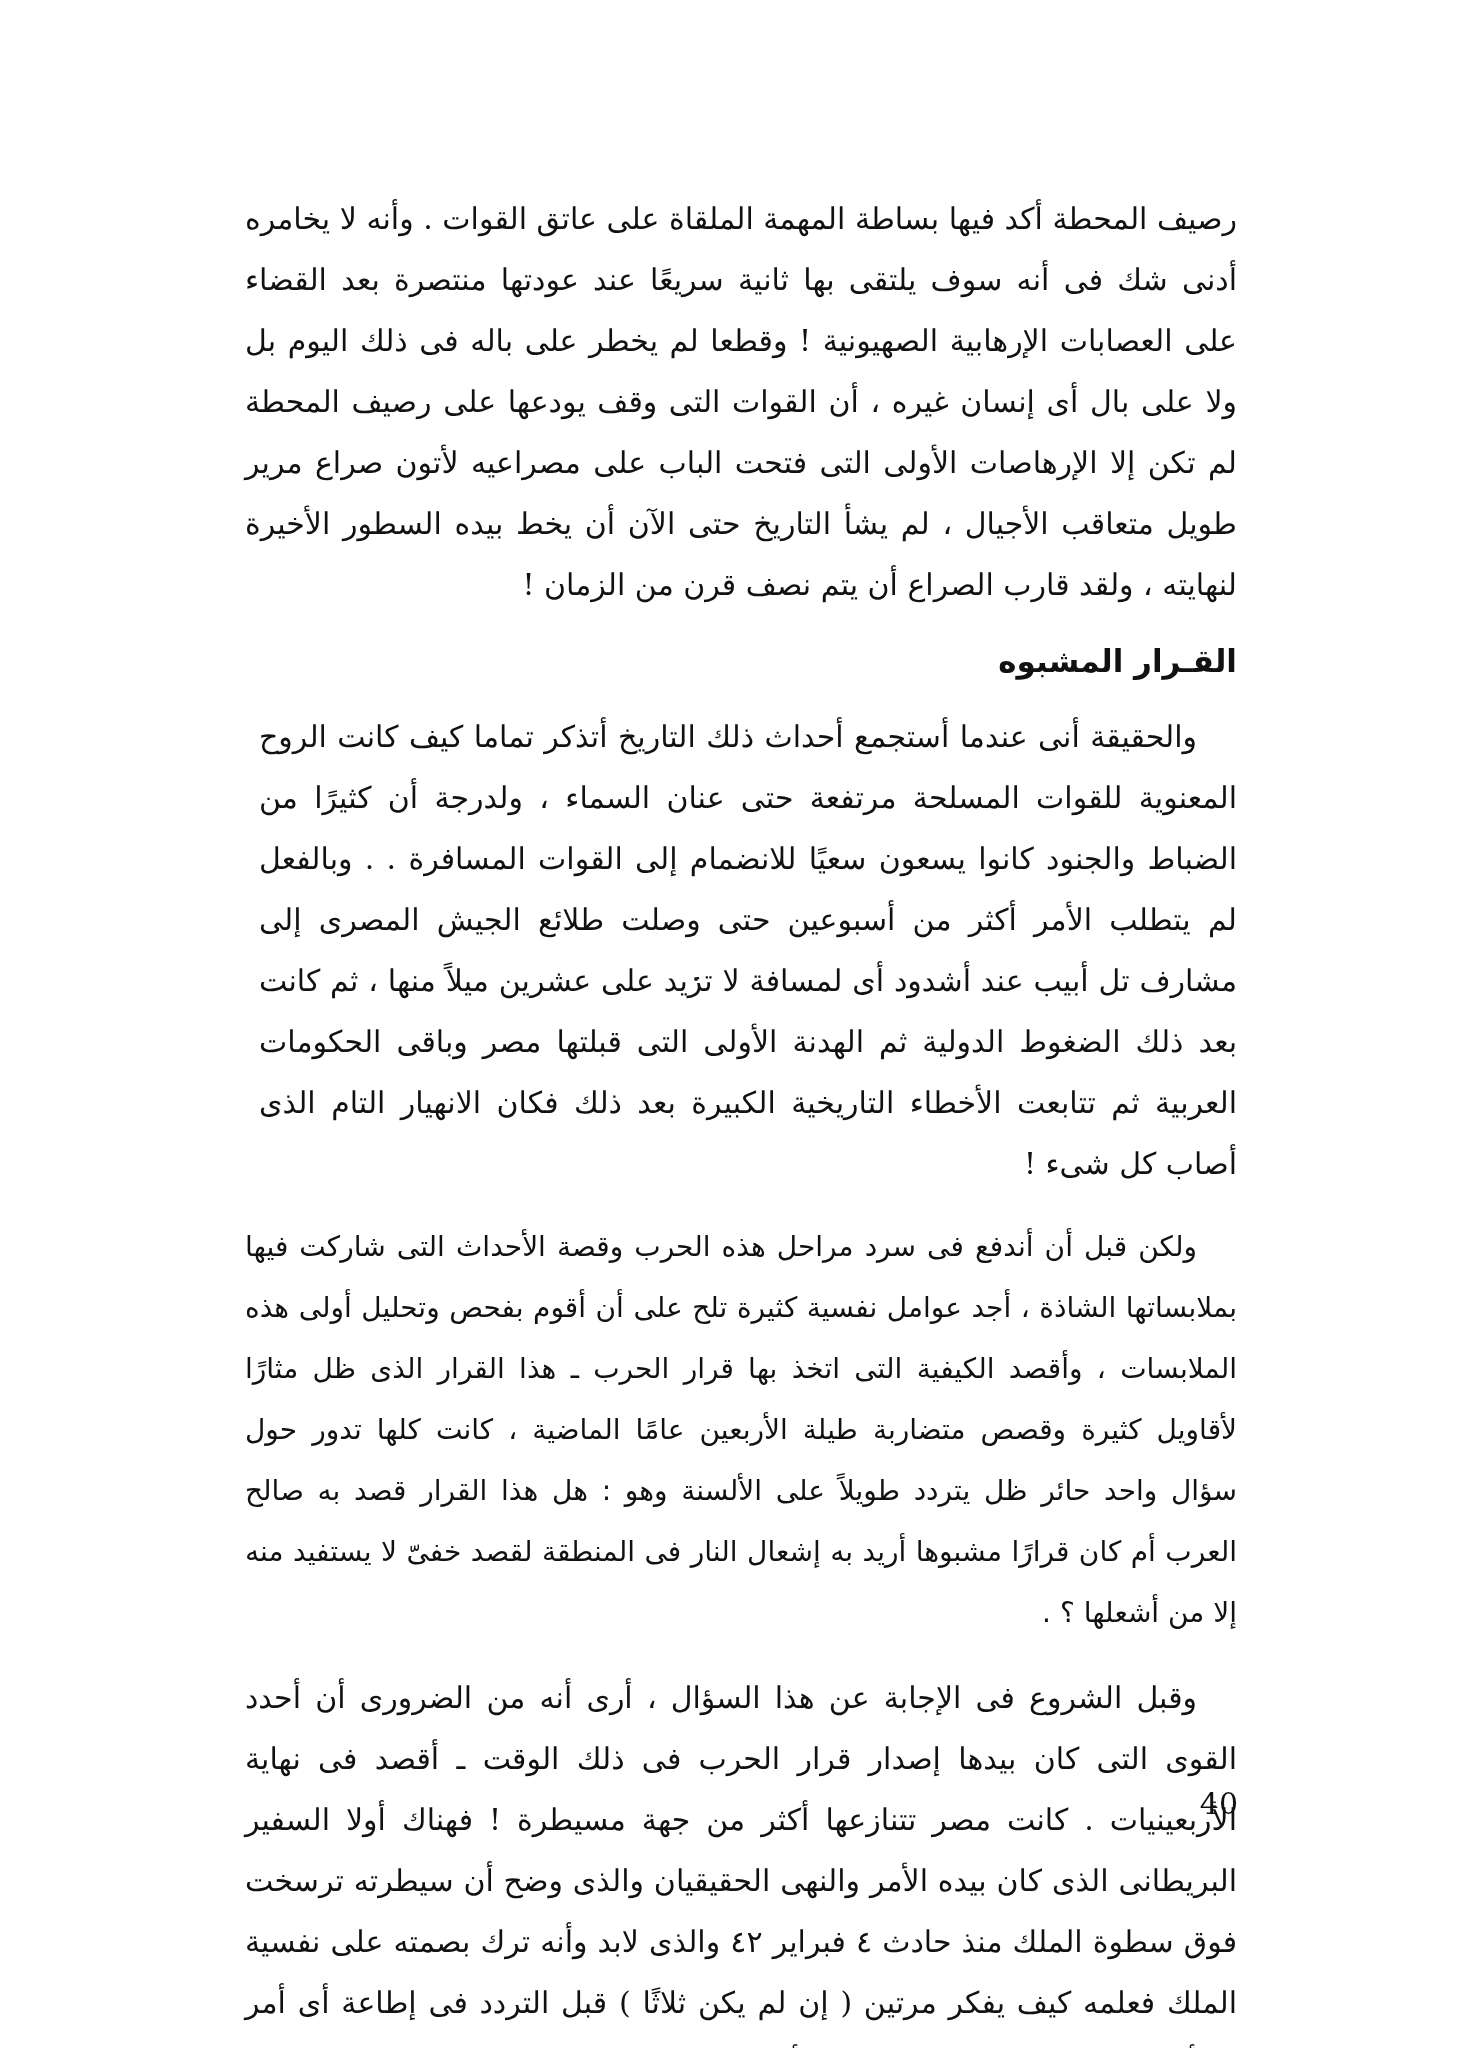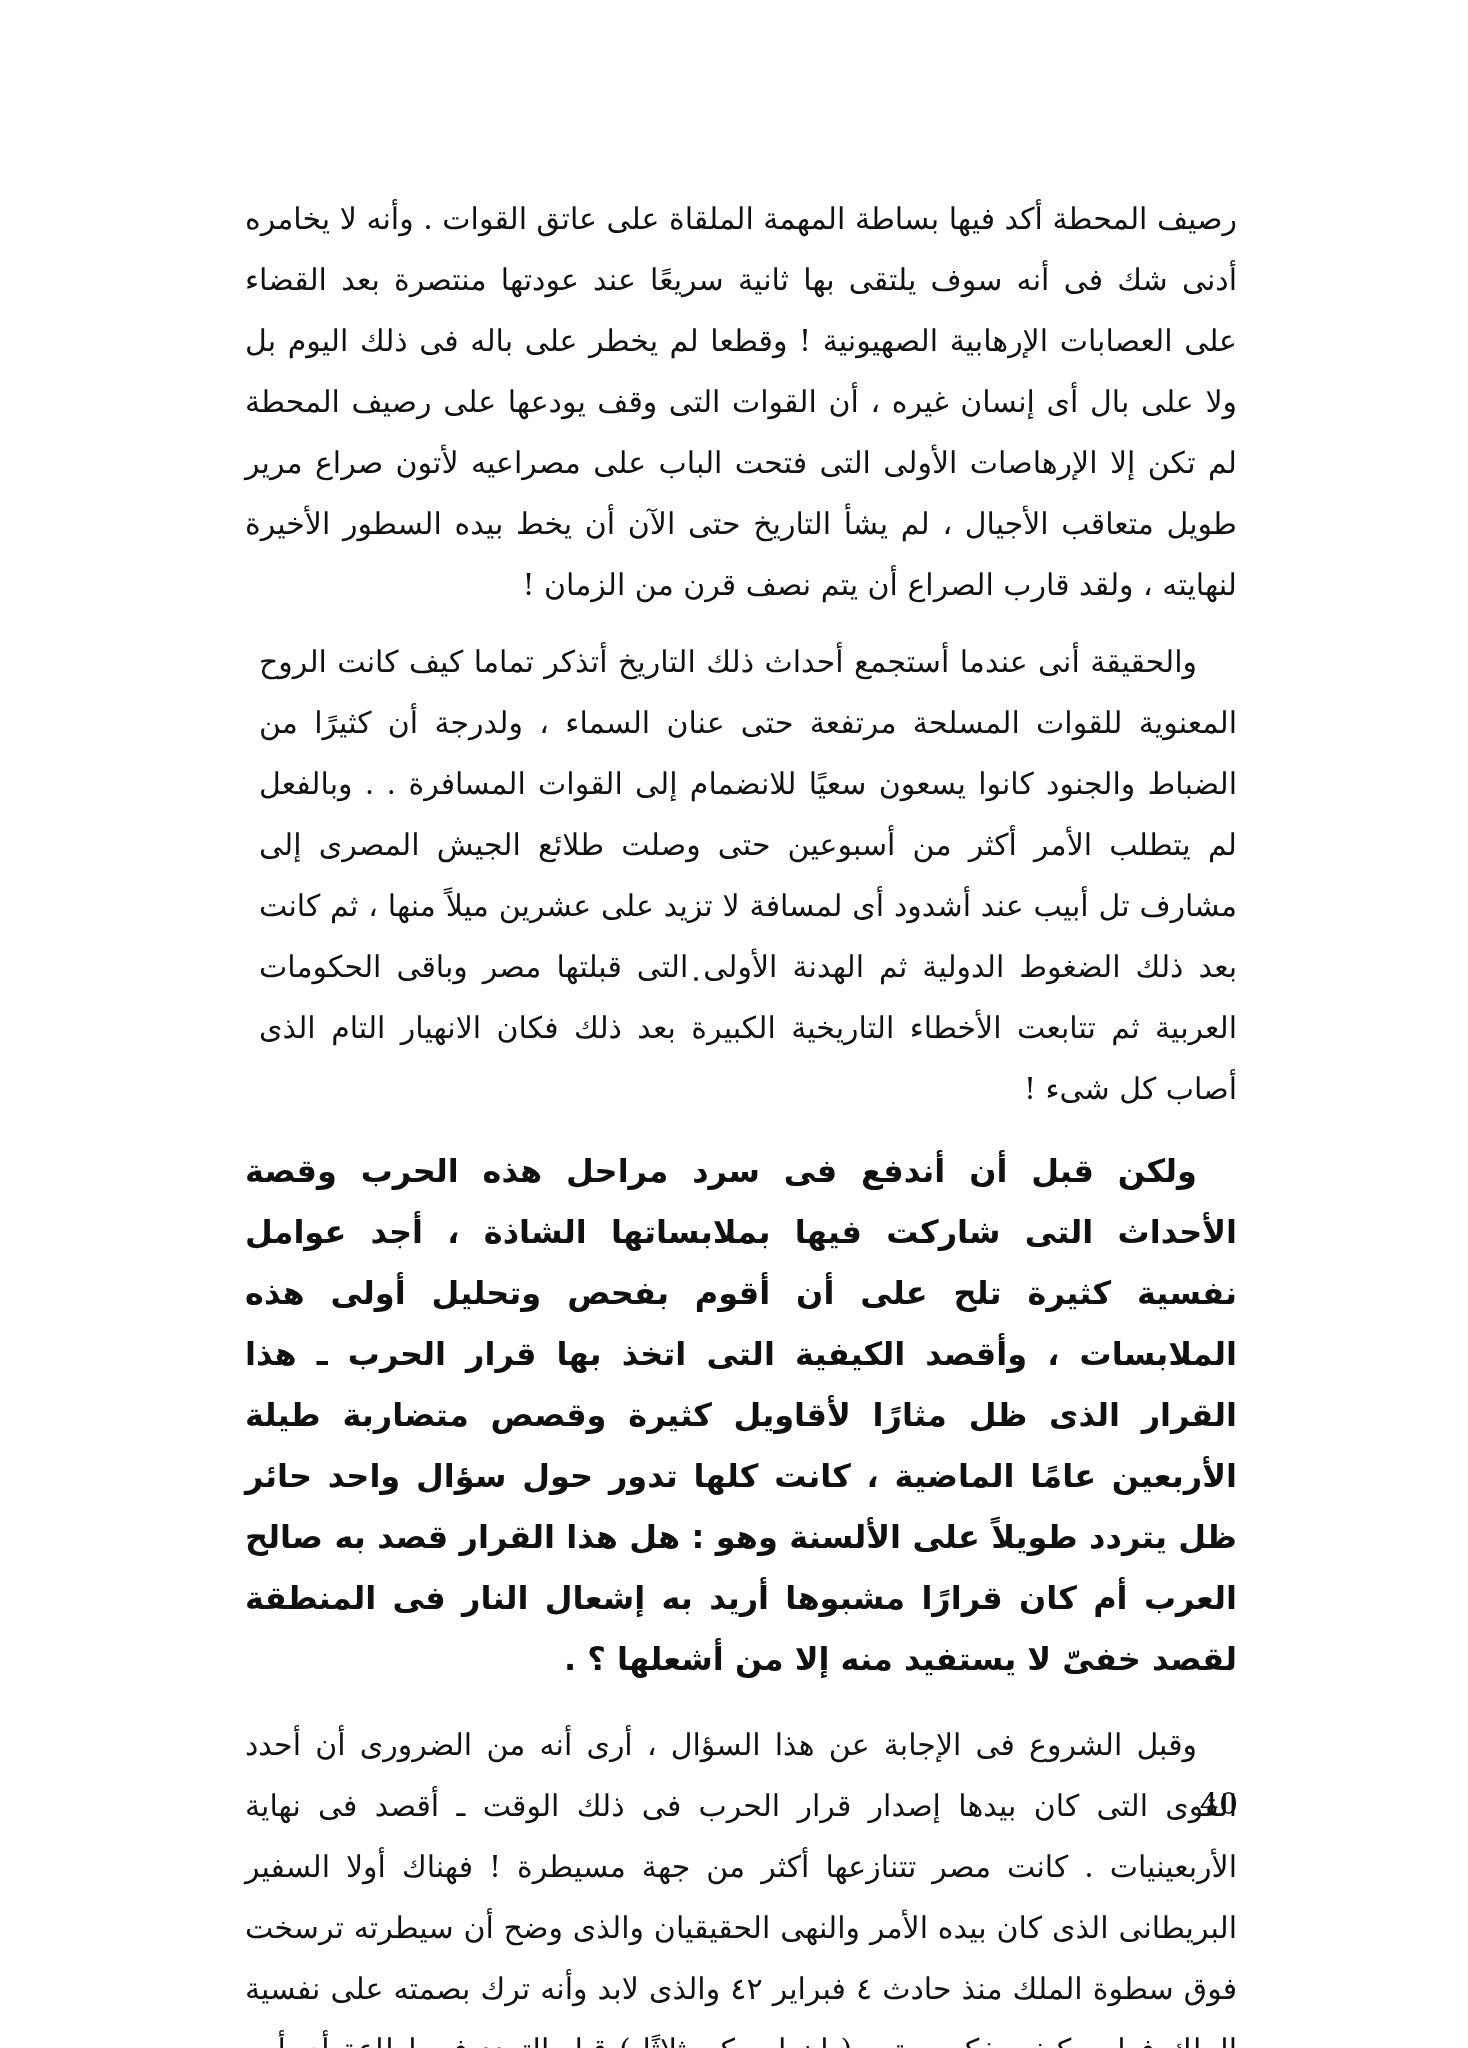--- a/index.html
+++ b/index.html
@@ -28,23 +28,23 @@
       font-size: 30px;
       line-height: 61px;
       margin: 0;
       text-align: justify;
       text-align-last: right;
     }
     .para.indent {
       text-indent: 40px;
     }
     .para.bold {
-      font-weight: bold;
+      font-weight: normal;
       font-family: "DejaVu Sans", "Liberation Sans", sans-serif;
-      font-size: 32px;
+      font-size: 28px;
     }
     .heading {
       font-size: 31px;
       font-weight: bold;
       font-family: "DejaVu Sans", "Liberation Sans", sans-serif;
       margin: 0;
       line-height: 61px;
     }
     #p1 { margin-bottom: 16px; }
     #h1 { margin-bottom: 14px; }
@@ -67,20 +67,21 @@
       font-size: 30px;
       font-family: "DejaVu Serif", "Liberation Serif", serif;
       direction: rtl;
     }
   </style>
 </head>
 <body>
 
 <div class="page">
   <p id="p1" class="para">رصيف المحطة أكد فيها بساطة المهمة الملقاة على عاتق القوات . وأنه لا يخامره أدنى شك فى أنه سوف يلتقى بها ثانية سريعًا عند عودتها منتصرة بعد القضاء على العصابات الإرهابية الصهيونية ! وقطعا لم يخطر على باله فى ذلك اليوم بل ولا على بال أى إنسان غيره ، أن القوات التى وقف يودعها على رصيف المحطة لم تكن إلا الإرهاصات الأولى التى فتحت الباب على مصراعيه لأتون صراع مرير طويل متعاقب الأجيال ، لم يشأ التاريخ حتى الآن أن يخط بيده السطور الأخيرة لنهايته ، ولقد قارب الصراع أن يتم نصف قرن من الزمان !</p>
+  <h2 id="h1" class="heading">القـرار المشبوه</h2>
   <p id="p2" class="para indent">والحقيقة أنى عندما أستجمع أحداث ذلك التاريخ أتذكر تماما كيف كانت الروح المعنوية للقوات المسلحة مرتفعة حتى عنان السماء ، ولدرجة أن كثيرًا من الضباط والجنود كانوا يسعون سعيًا للانضمام إلى القوات المسافرة . . وبالفعل لم يتطلب الأمر أكثر من أسبوعين حتى وصلت طلائع الجيش المصرى إلى مشارف تل أبيب عند أشدود أى لمسافة لا تزيد على عشرين ميلاً منها ، ثم كانت بعد ذلك الضغوط الدولية ثم الهدنة الأولى التى قبلتها مصر وباقى الحكومات العربية ثم تتابعت الأخطاء التاريخية الكبيرة بعد ذلك فكان الانهيار التام الذى أصاب كل شىء !</p>
   <p id="p3" class="para indent bold">ولكن قبل أن أندفع فى سرد مراحل هذه الحرب وقصة الأحداث التى شاركت فيها بملابساتها الشاذة ، أجد عوامل نفسية كثيرة تلح على أن أقوم بفحص وتحليل أولى هذه الملابسات ، وأقصد الكيفية التى اتخذ بها قرار الحرب ـ هذا القرار الذى ظل مثارًا لأقاويل كثيرة وقصص متضاربة طيلة الأربعين عامًا الماضية ، كانت كلها تدور حول سؤال واحد حائر ظل يتردد طويلاً على الألسنة وهو : هل هذا القرار قصد به صالح العرب أم كان قرارًا مشبوها أريد به إشعال النار فى المنطقة لقصد خفىّ لا يستفيد منه إلا من أشعلها ؟ .</p>
   <p id="p4" class="para indent">وقبل الشروع فى الإجابة عن هذا السؤال ، أرى أنه من الضرورى أن أحدد القوى التى كان بيدها إصدار قرار الحرب فى ذلك الوقت ـ أقصد فى نهاية الأربعينيات . كانت مصر تتنازعها أكثر من جهة مسيطرة ! فهناك أولا السفير البريطانى الذى كان بيده الأمر والنهى الحقيقيان والذى وضح أن سيطرته ترسخت فوق سطوة الملك منذ حادث ٤ فبراير ٤٢ والذى لابد وأنه ترك بصمته على نفسية الملك فعلمه كيف يفكر مرتين ( إن لم يكن ثلاثًا ) قبل التردد فى إطاعة أى أمر بل أى تلميح يصدر عن الإنجليز سرًا أو علنًا !</p>
 </div>
 
 <div class="stray-dot"></div>
 
 <div class="page-number">40</div>
 
 </body></html>

